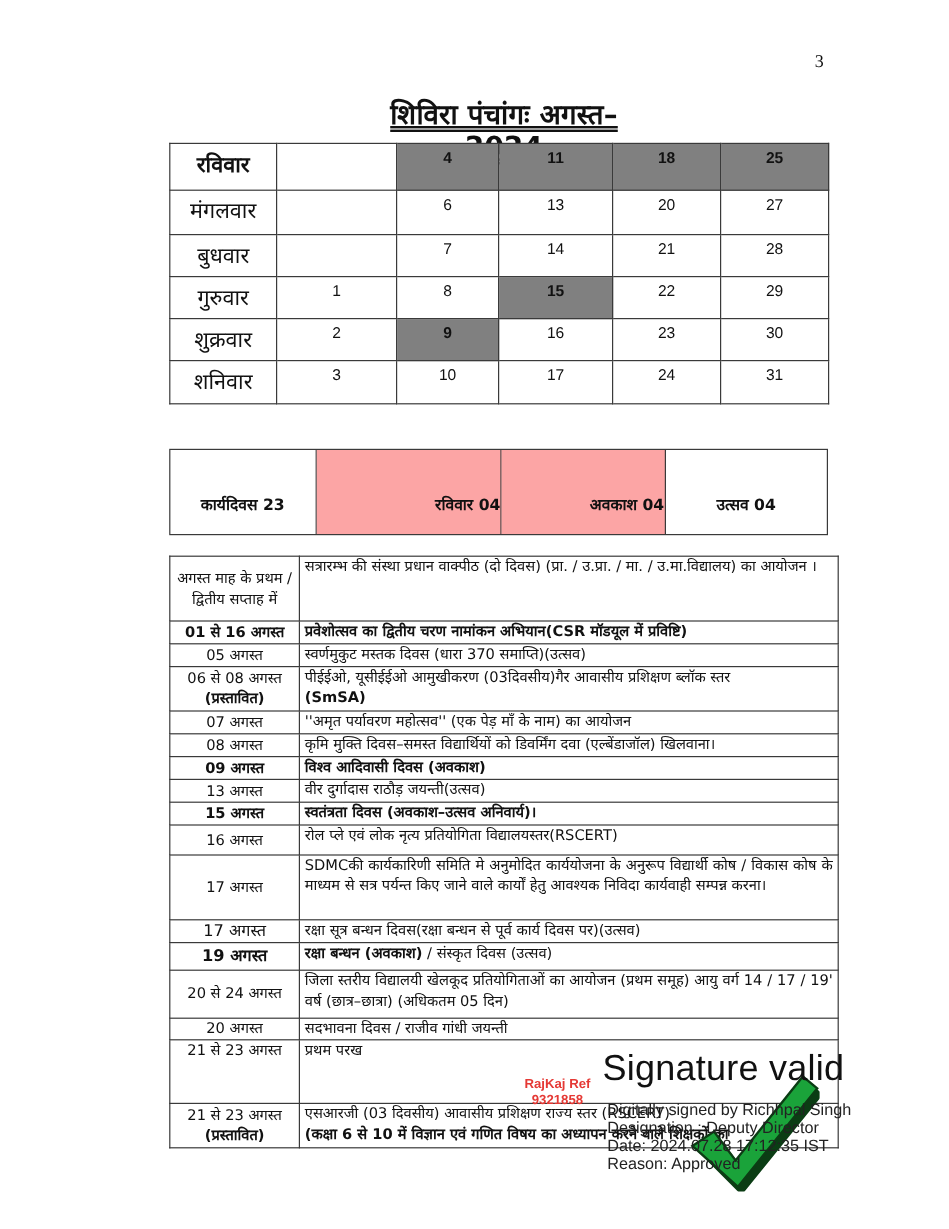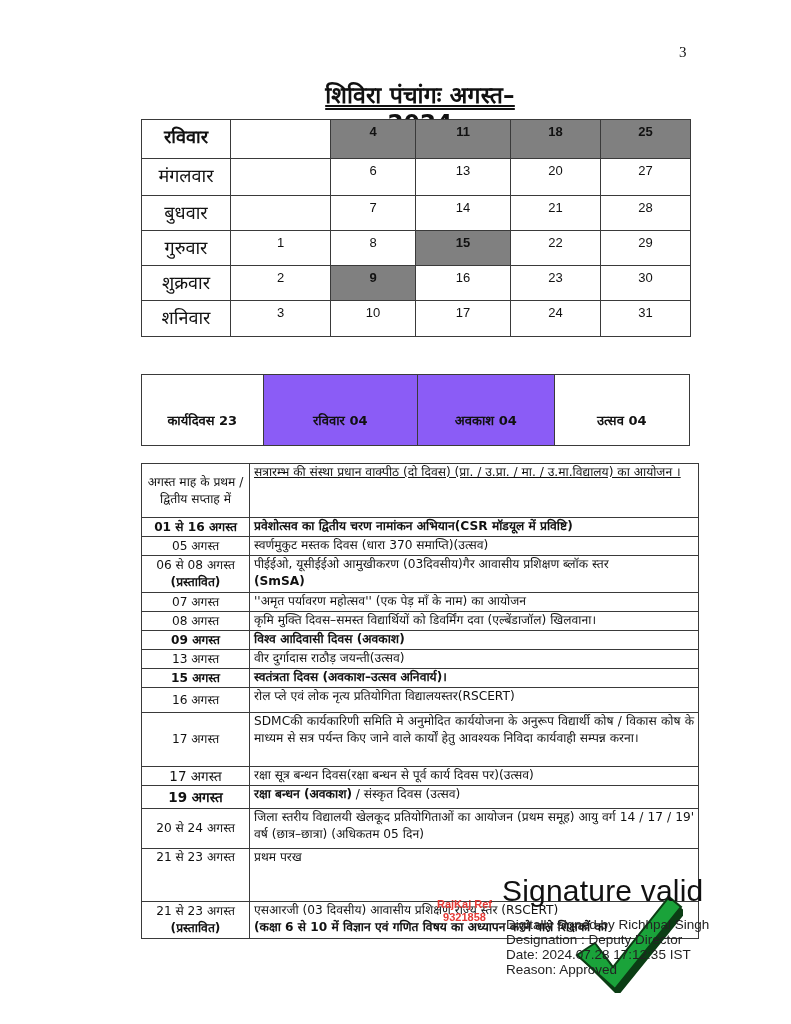--- a/index.html
+++ b/index.html
@@ -16,21 +16,21 @@
   .cal td.day { font-family:Liberation Sans, sans-serif; font-size:18px; }
   .cal td.bold { font-weight:bold; }
   .cal td.shade { background:#808080; }
 
   .summary { position:absolute; left:141px; top:374px; width:549px; height:72px; display:flex;
              border:1px solid #3a3a3a; box-sizing:border-box; }
   .summary .cell { height:100%; display:flex; align-items:flex-end; justify-content:center;
                    padding-bottom:16px; box-sizing:border-box; font-weight:bold; font-size:13px;
                    border-right:1px solid #3a3a3a; }
   .summary .cell:last-child { border-right:none; }
-  .summary .shade { background:#8b5cf6; }
+  .summary .shade { background:#fca5a5;justify-content:flex-end; }
 
   
   .events { position:absolute; left:141px; top:463px; width:557px; border-collapse:collapse; table-layout:fixed; }
   .events td { border:1px solid #3a3a3a; font-size:12.2px; line-height:17px; padding:0 4px;
                box-sizing:border-box; vertical-align:top; }
   .events td.date { text-align:center; width:108px; vertical-align:middle; }
   .events td.desc { text-align:justify; }
   .events tr.b td { font-weight:bold; }
   .events td.big { font-size:13.5px; }
   .events .sub { display:block; font-weight:bold; }
@@ -127,21 +127,21 @@
   </div>
 
 <table class="events">
   <colgroup>
       <col style="width:108px">
       <col style="width:449px">
     </colgroup>
   <tbody id="events-body">
       <tr class="" style="height: 54px;">
         <td class="date"><span>अगस्त माह के प्रथम / द्वितीय सप्ताह में</span></td>
-        <td class="desc" style="vertical-align: top; text-decoration: underline;"><span>सत्रारम्भ की संस्था प्रधान वाक्पीठ (दो दिवस) (प्रा. / उ.प्रा. / मा. / उ.मा.विद्यालय) का आयोजन ।</span></td>
+        <td class="desc" style="vertical-align: top;"><span>सत्रारम्भ की संस्था प्रधान वाक्पीठ (दो दिवस) (प्रा. / उ.प्रा. / मा. / उ.मा.विद्यालय) का आयोजन ।</span></td>
       </tr>
       <tr class="b" style="height: 19px;">
         <td class="date"><span>01 से 16 अगस्त</span></td>
         <td class="desc"><span>प्रवेशोत्सव का द्वितीय चरण नामांकन अभियान(CSR मॉडयूल में प्रविष्टि)</span></td>
       </tr>
       <tr class="" style="height: 19px;">
         <td class="date"><span>05 अगस्त</span></td>
         <td class="desc"><span>स्वर्णमुकुट मस्तक दिवस (धारा 370 समाप्ति)(उत्सव)</span></td>
       </tr>
       <tr class="" style="height: 37px;">
@@ -180,20 +180,24 @@
         <td class="date big"><span>17 अगस्त</span></td>
         <td class="desc"><span>रक्षा सूत्र बन्धन दिवस(रक्षा बन्धन से पूर्व कार्य दिवस पर)(उत्सव)</span></td>
       </tr>
       <tr class="" style="height: 23px;">
         <td class="date big" style="font-weight: bold;"><span>19 अगस्त</span></td>
         <td class="desc" style="vertical-align: top;"><b>रक्षा बन्धन (अवकाश)</b><span> / संस्कृत दिवस (उत्सव)</span></td>
       </tr>
       <tr class="" style="height: 40px;">
         <td class="date"><span>20 से 24 अगस्त</span></td>
         <td class="desc" style="vertical-align: top;"><span>जिला स्तरीय विद्यालयी खेलकूद प्रतियोगिताओं का आयोजन (प्रथम समूह) आयु वर्ग 14 / 17 / 19' वर्ष (छात्र–छात्रा) (अधिकतम 05 दिन)</span></td>
+      </tr>
+      <tr class="" style="height: 18px;">
+        <td class="date"><span>20 अगस्त</span></td>
+        <td class="desc"><span>सदभावना दिवस / राजीव गांधी जयन्ती</span></td>
       </tr>
       <tr class="" style="height: 53px;">
         <td class="date" style="vertical-align: top;"><span>21 से 23 अगस्त</span></td>
         <td class="desc" style="vertical-align: top;"><span>प्रथम परख</span></td>
       </tr>
       <tr class="" style="height: 37px;">
         <td class="date"><span>21 से 23 अगस्त</span><span class="sub">(प्रस्तावित)</span></td>
         <td class="desc" style="vertical-align: top;"><span>एसआरजी (03 दिवसीय) आवासीय प्रशिक्षण राज्य स्तर (RSCERT)</span><span class="sub">(कक्षा 6 से 10 में विज्ञान एवं गणित विषय का अध्यापन करने वाले शिक्षकों का</span></td>
       </tr>
     </tbody>

